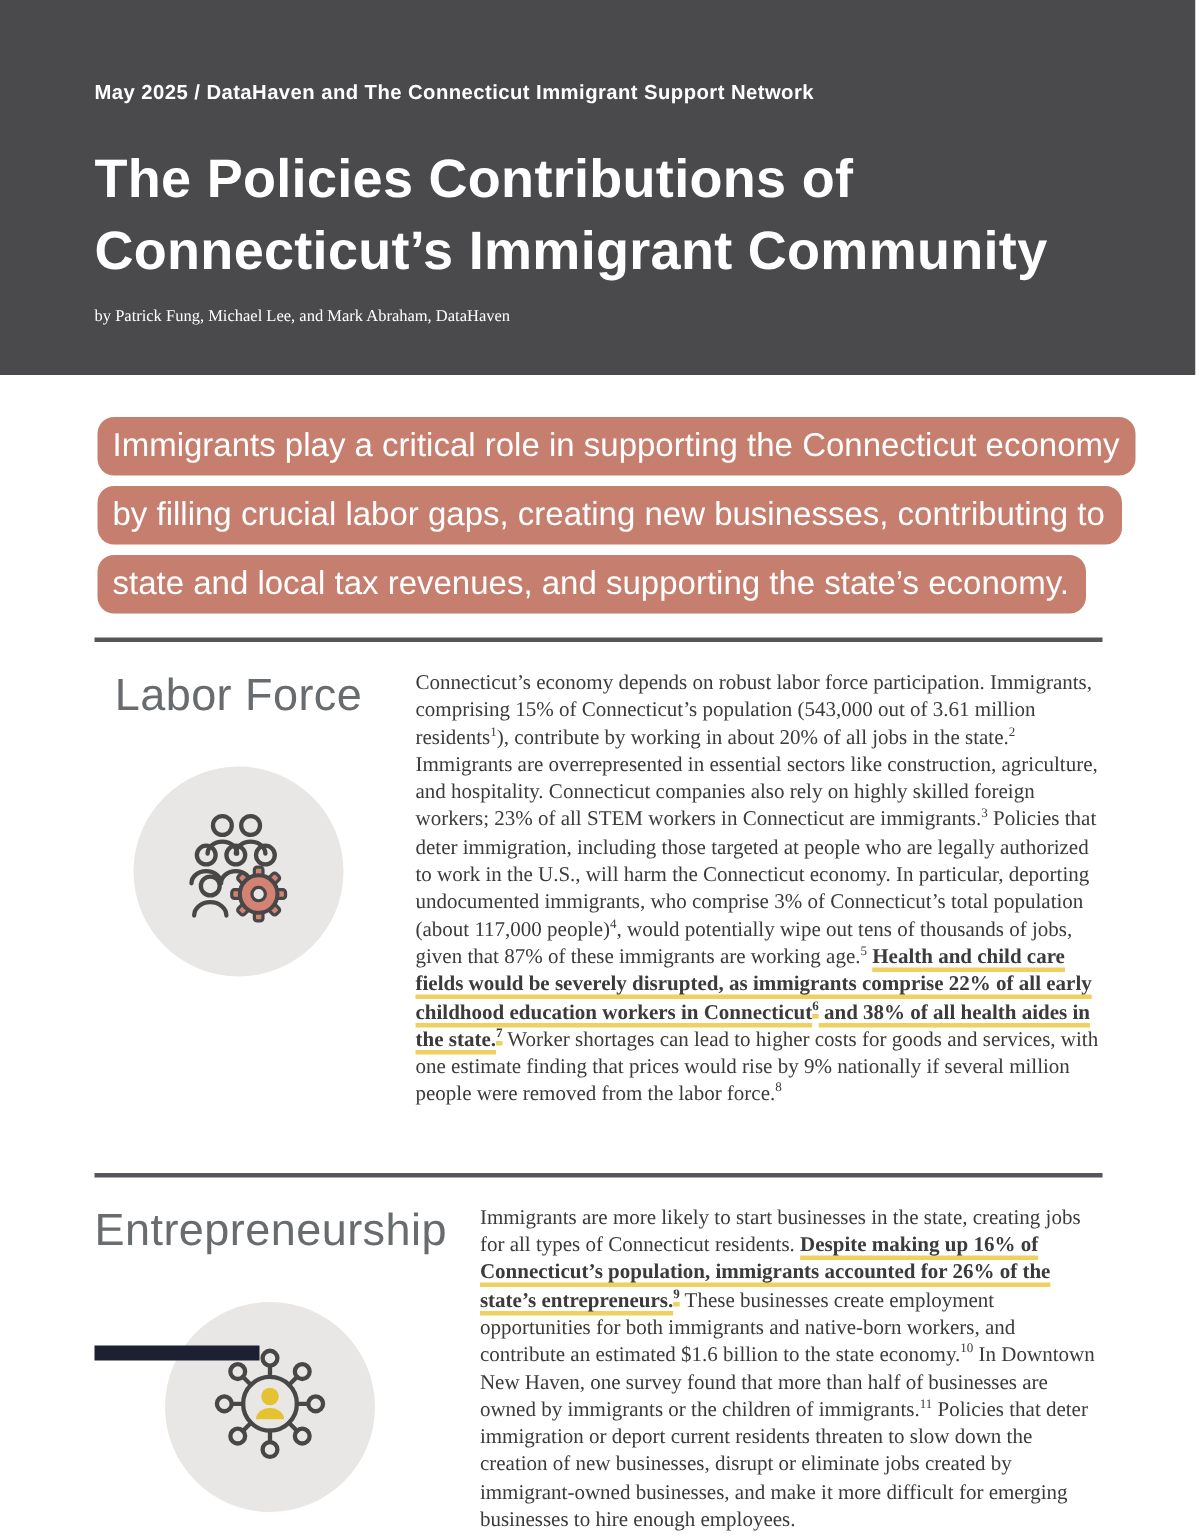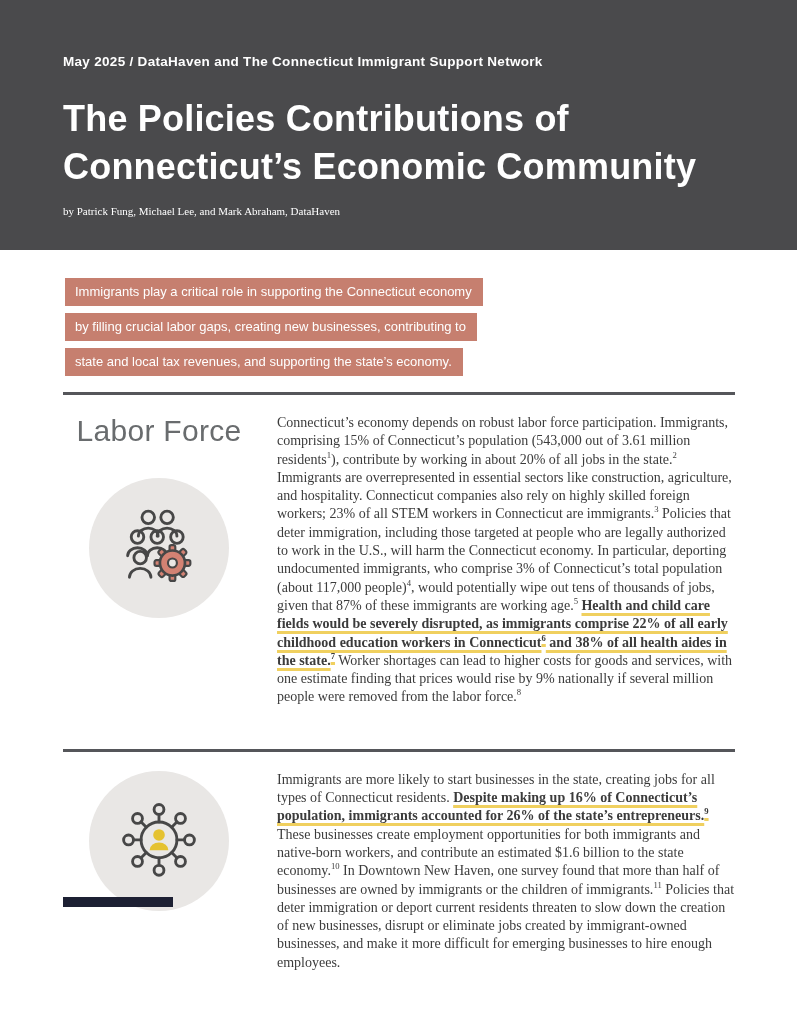--- a/index.html
+++ b/index.html
@@ -32,22 +32,23 @@
     font-size:11px; margin-top:14px;
   }
 
   
   .intro { margin:28px 0 0 65px; }
   .hl-line { margin-bottom:7px; }
   .hl-line span {
     display:inline-block;
     background:var(--highlight, #c67f6f);
     color:#fff;
-    font-size:13px;
+    font-size:22px;
     padding:6px 11px 7px 10px;
+    border-radius:11px;
   }
 
   
   .rule {
     border:none;
     border-top:3px solid var(--rule, #55565a);
     margin:16px 62px 0 63px;
   }
   .topic-row {
     display:flex;
@@ -92,21 +93,21 @@
 </style>
 </head>
 <body>
 
 <div class="page">
 
   <header class="report-header">
     <div class="eyebrow">May 2025 / DataHaven and The Connecticut Immigrant Support Network</div>
     <div class="page-title">
       <div>The Policies Contributions of</div>
-      <div>Connecticut’s Economic Community</div>
+      <div>Connecticut’s Immigrant Community</div>
     </div>
     <div class="byline">by Patrick Fung, Michael Lee, and Mark Abraham, DataHaven</div>
   </header>
 
   <section class="intro">
     <div class="hl-line"><span>Immigrants play a critical role in supporting the Connecticut economy</span></div>
     <div class="hl-line"><span>by filling crucial labor gaps, creating new businesses, contributing to</span></div>
     <div class="hl-line"><span>state and local tax revenues, and supporting the state’s economy.</span></div>
   </section>
 
@@ -152,20 +153,21 @@
         </div>
       </aside>
       <div class="topic-body"><span>Connecticut’s economy depends on robust labor force participation. Immigrants, comprising 15% of Connecticut’s population (543,000 out of 3.61 million residents</span><sup>1</sup><span>), contribute by working in about 20% of all jobs in the state.</span><sup>2</sup><span> Immigrants are overrepresented in essential sectors like construction, agriculture, and hospitality. Connecticut companies also rely on highly skilled foreign workers; 23% of all STEM workers in Connecticut are immigrants.</span><sup>3</sup><span> Policies that deter immigration, including those targeted at people who are legally authorized to work in the U.S., will harm the Connecticut economy. In particular, deporting undocumented immigrants, who comprise 3% of Connecticut’s total population (about 117,000 people)</span><sup>4</sup><span>, would potentially wipe out tens of thousands of jobs, given that 87% of these immigrants are working age.</span><sup>5</sup><span> </span><span class="hl">Health and child care fields would be severely disrupted, as immigrants comprise 22% of all early childhood education workers in Connecticut</span><sup class="hl">6</sup><span class="hl"> and 38% of all health aides in the state.</span><sup class="hl">7</sup><span> Worker shortages can lead to higher costs for goods and services, with one estimate finding that prices would rise by 9% nationally if several million people were removed from the labor force.</span><sup>8</sup></div>
     </div>
   </section>
 
   <hr class="rule">
   <section>
     <div class="topic-row">
       <aside class="topic-aside">
+        <h2 class="topic-heading">Entrepreneurship</h2>
         <div class="icon-circle">
           <span>
             <svg width="86" height="86" viewBox="0 0 96 96">
 
               <line class="stroke" x1="48" y1="29" x2="48" y2="21"></line>
               <line class="stroke" x1="48" y1="69" x2="48" y2="77"></line>
               <line class="stroke" x1="28" y1="49" x2="20" y2="49"></line>
               <line class="stroke" x1="68" y1="49" x2="76" y2="49"></line>
               <line class="stroke" x1="62.1" y1="34.9" x2="68.2" y2="28.8"></line>
               <line class="stroke" x1="33.9" y1="34.9" x2="27.8" y2="28.8"></line>

